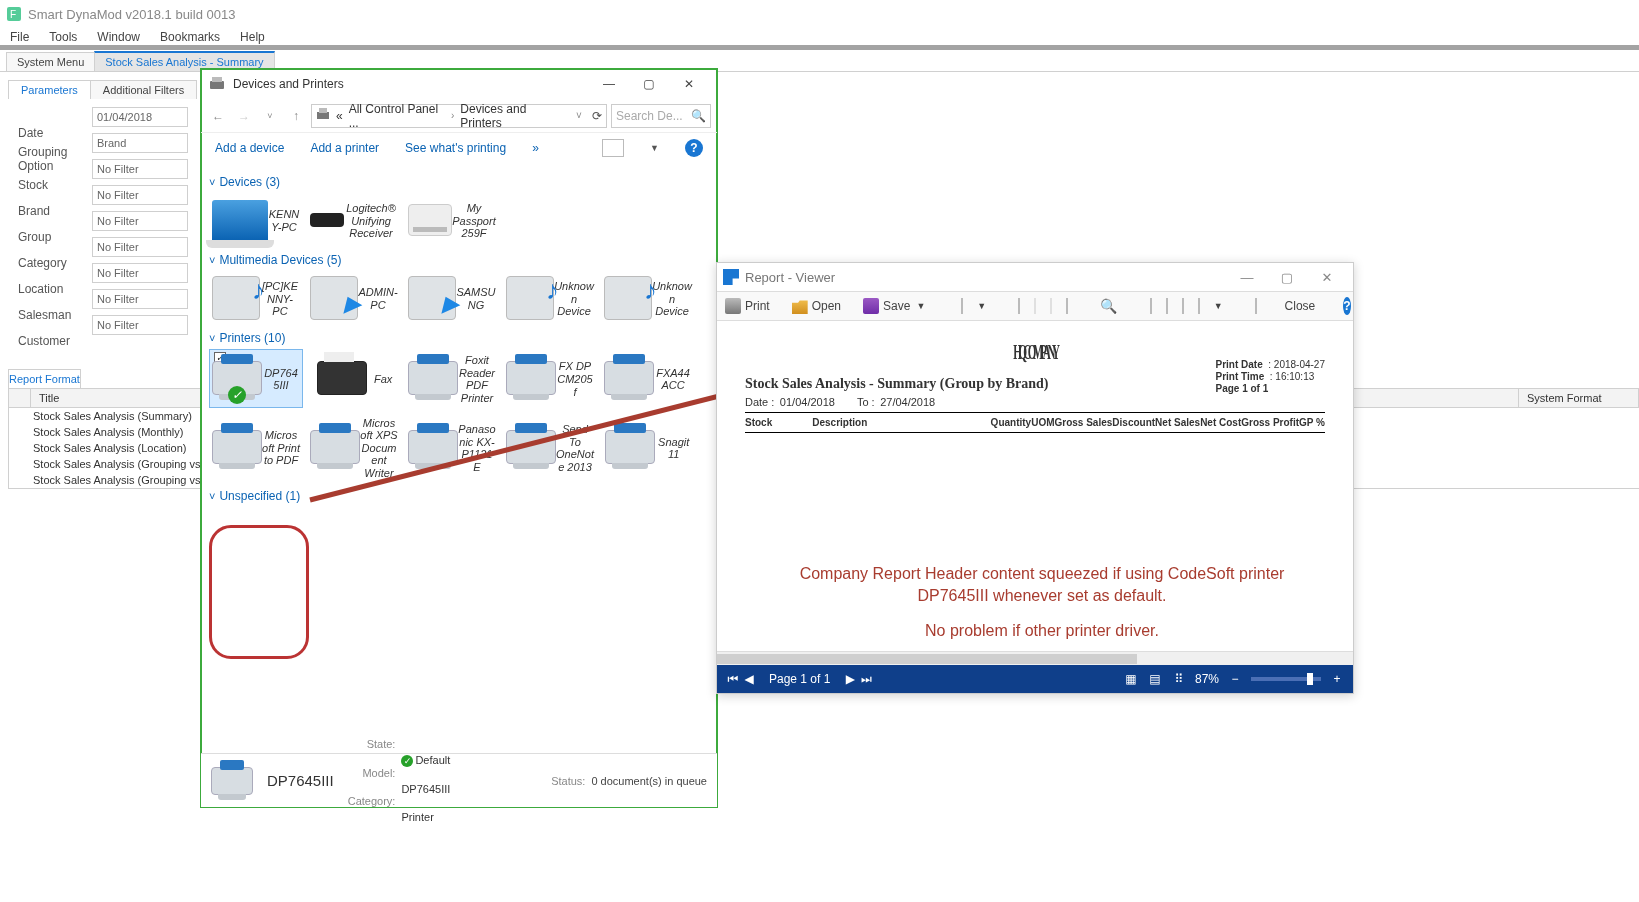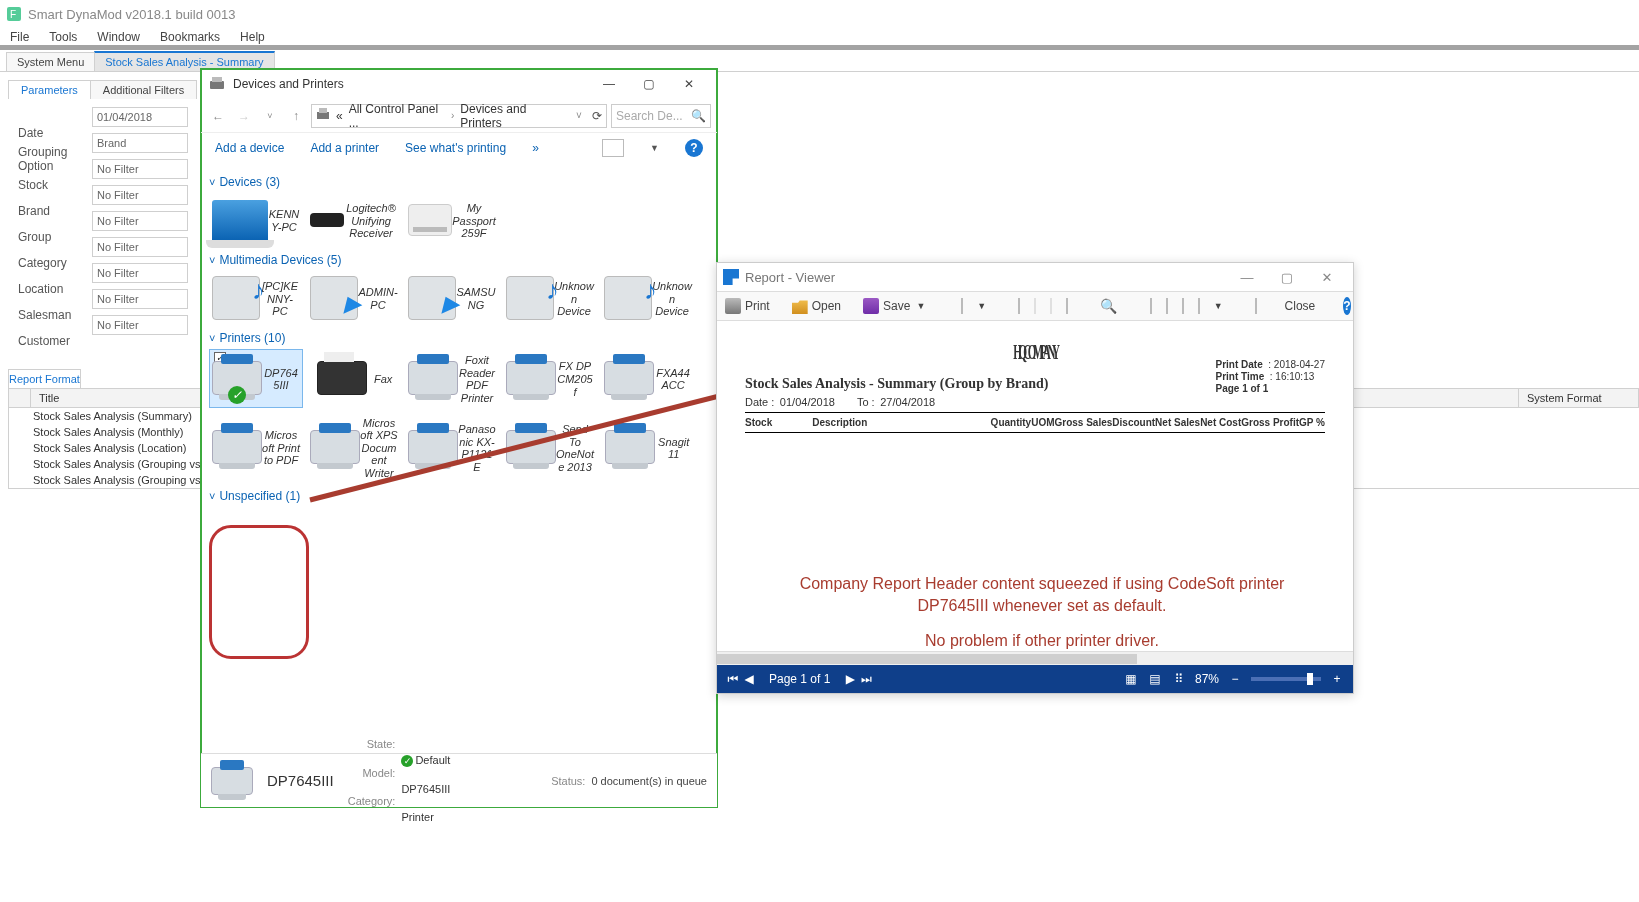--- a/index.html
+++ b/index.html
@@ -104,21 +104,21 @@
 .rv-canvas { margin:4px; border:0; background:#fff; padding:14px 20px 20px 20px; min-height:320px; position:relative; }
 .rv-canvas .company { text-align:center; font-family:"Times New Roman",serif; font-weight:bold; font-size:20px; letter-spacing:-6px; transform:scaleX(.55); transform-origin:center; }
 .rv-canvas .subtitle { margin-top:12px; font-family:"Times New Roman",serif; font-weight:bold; font-size:14px; }
 .rv-canvas .meta-right { position:absolute; right:20px; top:32px; font-family:"Times New Roman",serif; font-size:10px; line-height:1.2; }
 .rv-canvas .meta-right b { font-weight:bold; }
 .rv-canvas .dates { font-family:"Times New Roman",serif; font-size:11px; margin-top:4px; }
 .rv-canvas hr { border:0; border-top:1px solid #000; margin:4px 0; }
 .rv-canvas .cols { font-family:"Times New Roman",serif; font-size:10px; font-weight:bold; display:flex; justify-content:space-between; }
 .rv-canvas .cols span { white-space:nowrap; }
 
-.rv-annot { position:absolute; left:54px; top:246px; right:40px; color:#a83c2f; font-family:"Times New Roman",serif; font-size:16px; text-align:center; line-height:1.35; }
+.rv-annot { position:absolute; left:54px; top:236px; right:40px; color:#a83c2f; font-family:"Times New Roman",serif; font-size:16px; text-align:center; line-height:1.35; }
 .rv-status { position:absolute; left:0; right:0; bottom:0; height:28px; background:#0f3f8a; color:#fff; display:flex; align-items:center; padding:0 8px; font-size:12px; }
 .rv-status .navico { width:16px; text-align:center; }
 .rv-status .zoom { margin-left:auto; display:flex; align-items:center; gap:8px; }
 .rv-status .zoom .track { width:70px; height:4px; background:#4b6fb5; position:relative; }
 .rv-status .zoom .thumb { position:absolute; top:-4px; left:56px; width:6px; height:12px; background:#fff; }
 
 
 .red-arrow { position:absolute; pointer-events:none; }
 
 

